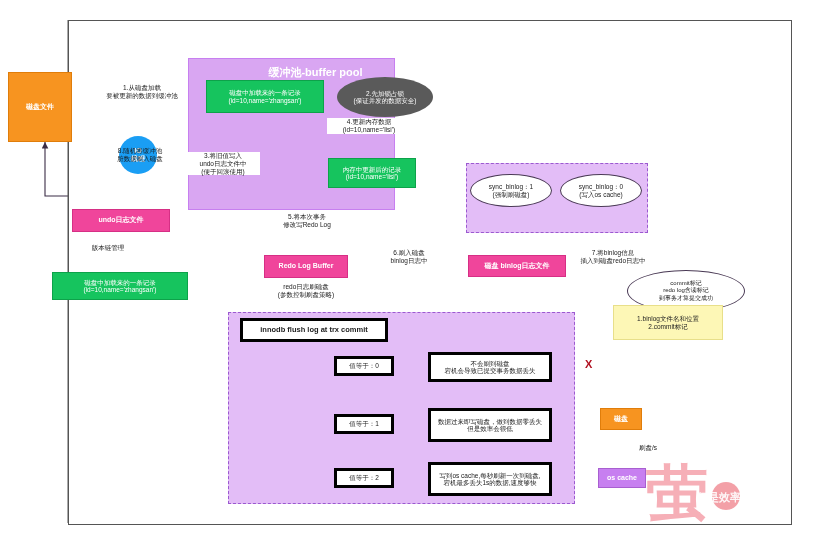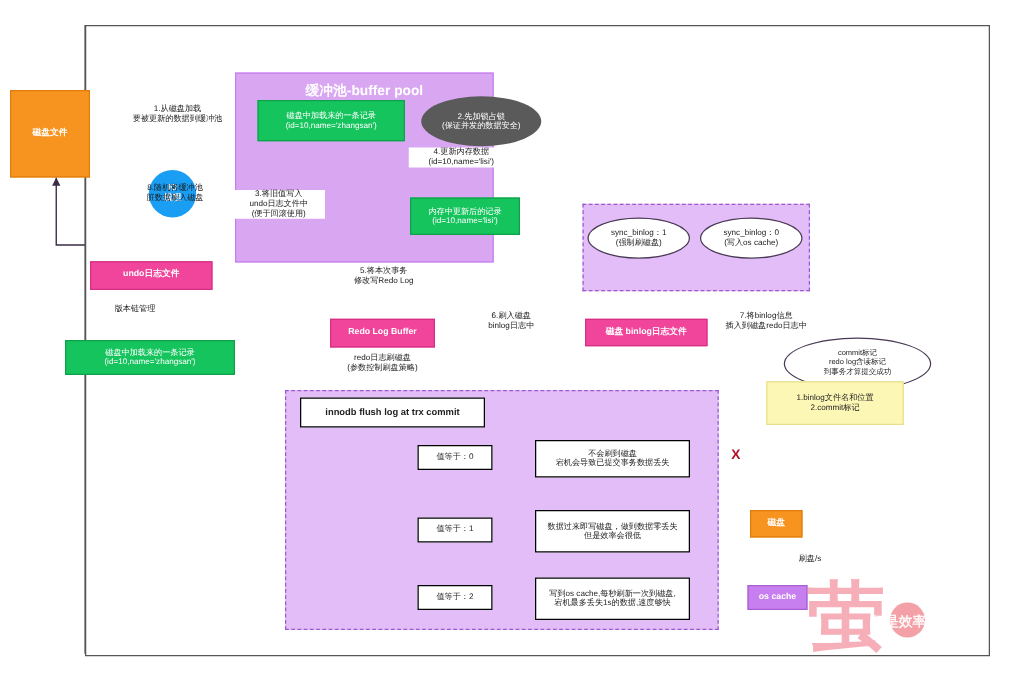--- a/index.html
+++ b/index.html
@@ -10,29 +10,29 @@
         justify-content:center;text-align:center;line-height:1.15;}
   .lbl{position:absolute;text-align:center;line-height:1.2;color:#1a1a1a;
        background:transparent;white-space:pre-line;}
 
   
   .outer-frame{position:absolute;border:1px solid #555;background:#fff;}
   .title{position:absolute;font-weight:bold;font-size:10px;color:#111;}
 
   .bufferpool{position:absolute;background:#d9a6f2;border:1px solid #c77ff0;}
   .bp-title{position:absolute;font-weight:bold;color:#ffffff;font-size:11px;
-            text-align:center;width:100%;}
+            text-align:center;width:100%;padding-left:24px;}
 
   .dashbox{position:absolute;background:#e3bdf7;border:1px dashed #9b59d0;}
 
   
   .orange{background:#f79420;color:#fff;border:1px solid #e07d0a;font-size:7px;font-weight:bold;}
   .green{background:#16c45e;color:#fff;border:1px solid #0da24a;font-size:6.5px;}
   .pinkbox{background:#f0459b;color:#fff;border:1px solid #d62f85;font-size:7px;font-weight:bold;}
-  .whitebox{background:#ffffff;color:#222;border:1px solid #000000;font-size:6.5px;}
+  .whitebox{background:#ffffff;color:#222;border:3px solid #000000;font-size:6.5px;}
   .yellowbox{background:#fdf7b6;color:#222;border:1px solid #e8df8a;font-size:6.5px;}
   .purplebox{background:#c77ff0;color:#fff;border:1px solid #a85fd0;font-size:7px;font-weight:bold;}
   .blue-circle{background:#1a9ef4;color:#fff;border-radius:50%;font-size:7px;font-weight:bold;}
   .gray-ellipse{background:#5a5a5a;color:#fff;border-radius:50%;font-size:6.5px;}
   .white-ellipse{background:#ffffff;color:#222;border:1px solid #4a3a55;border-radius:50%;font-size:6.5px;}
   .callout{background:#ffffff;border:1px solid #4a3a55;border-radius:50%;font-size:6px;color:#222;}
 
   .arrowlbl{font-size:6.5px;color:#1a1a1a;}
   .xmark{position:absolute;color:#b01020;font-weight:bold;font-size:11px;}
 

